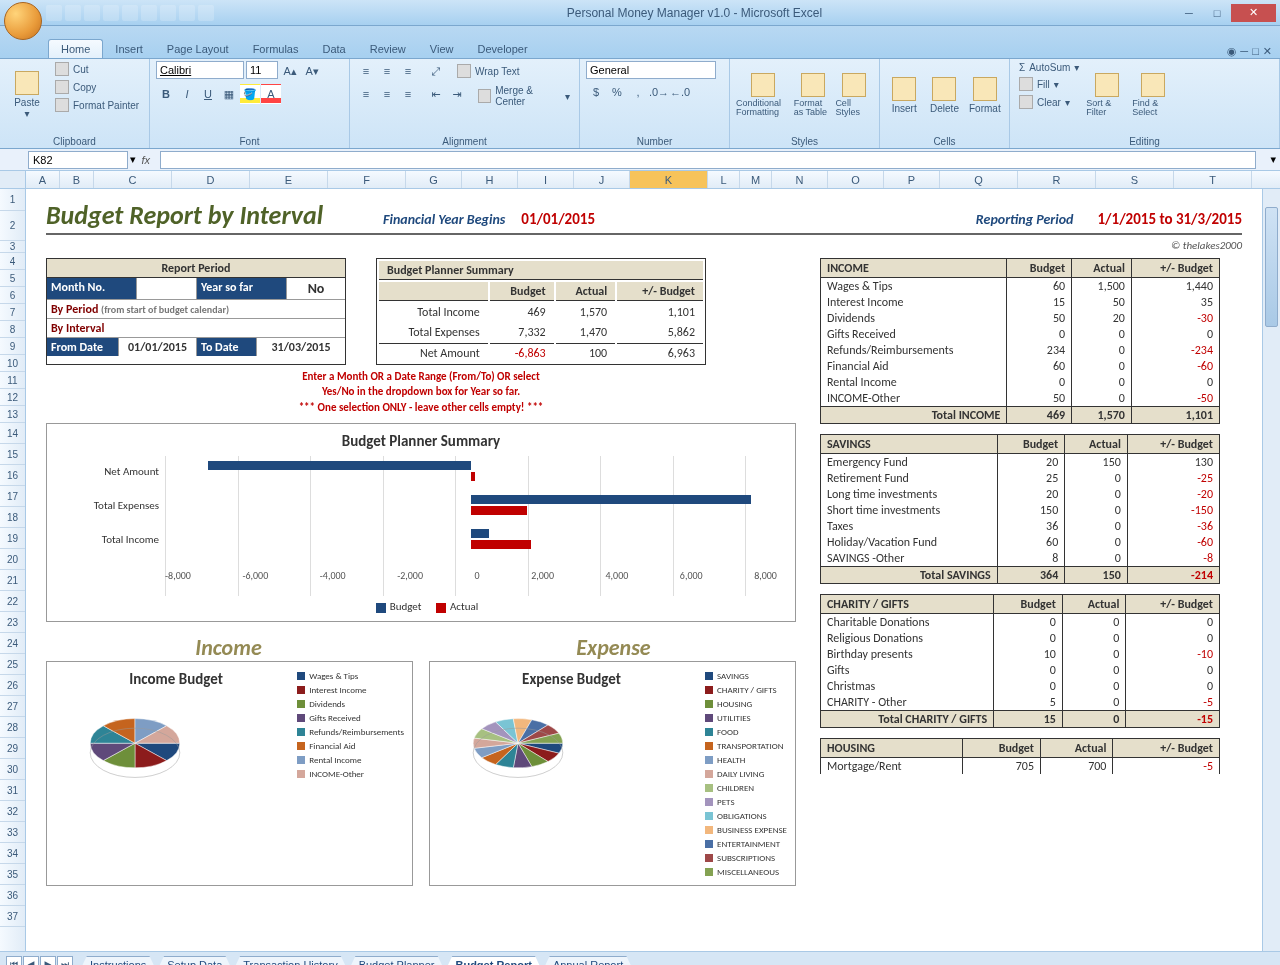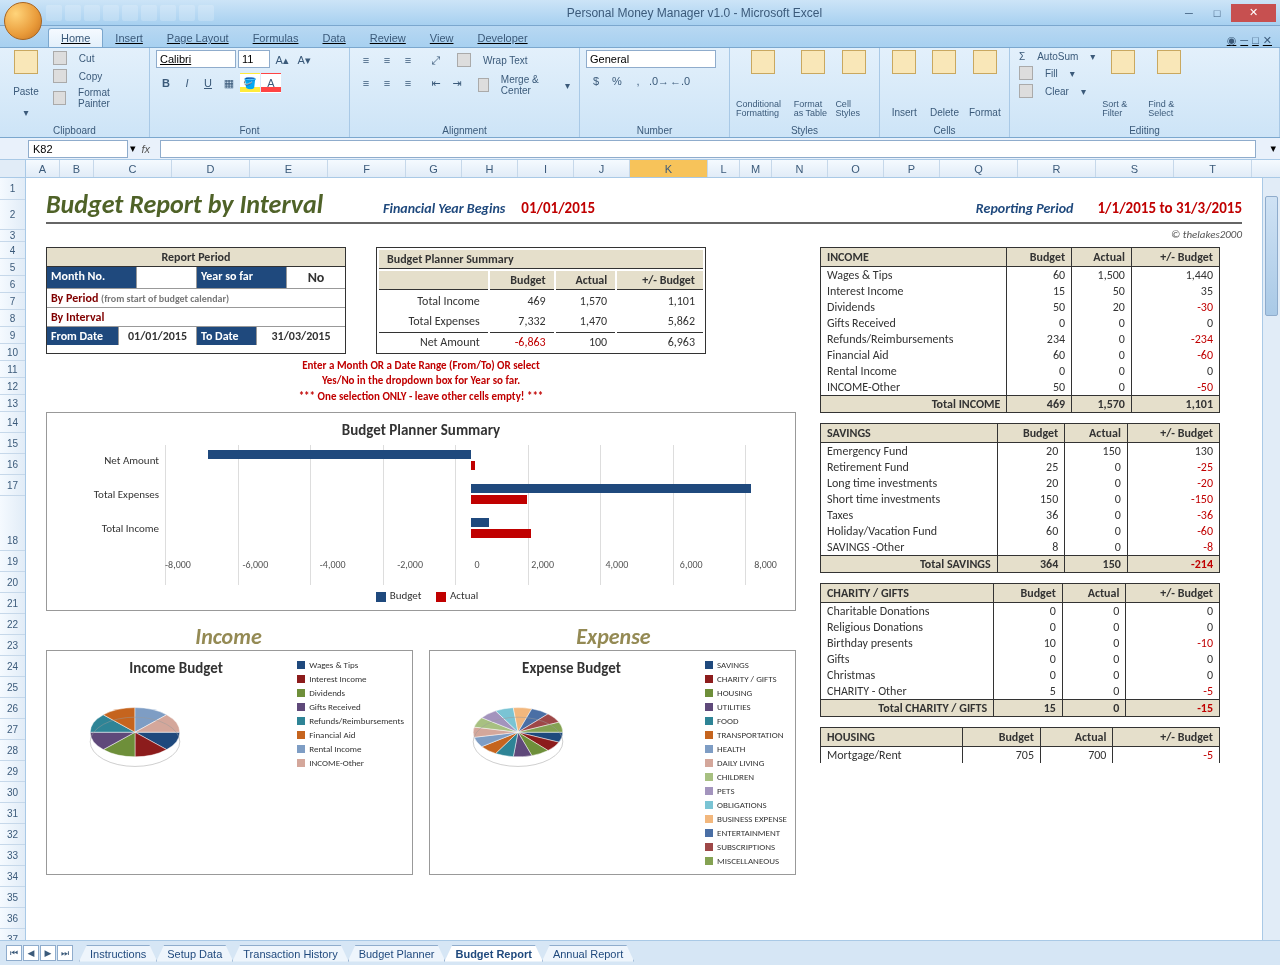--- a/index.html
+++ b/index.html
@@ -11,34 +11,34 @@
 .qat-btn { width:16px; height:16px; background:#fff3; border-radius:2px; }
 .titletext { flex:1; text-align:center; color:#3b5a7a; font-size:12px; }
 .winbtns { display:flex; }
 .winbtn { width:28px; height:18px; display:flex; align-items:center; justify-content:center; color:#3b5a7a; font-size:11px; }
 .winbtn.close { background:#c75050; color:#fff; width:45px; }
 
 
 .office-btn { position:absolute; top:2px; left:4px; width:38px; height:38px; border-radius:50%; background:radial-gradient(circle at 30% 30%,#ffd47a,#e99b3a 60%,#c36f1e); border:1px solid #a8641f; z-index:10; }
 
 
-.ribbon-tabs { background:linear-gradient(#b8d8f2,#a7d0f0); height:22px; display:flex; align-items:flex-end; padding-left:48px; border-bottom:1px solid #7ba7ce;text-decoration:underline; }
+.ribbon-tabs { background:linear-gradient(#b8d8f2,#a7d0f0); height:33px; display:flex; align-items:flex-end; padding-left:48px; border-bottom:1px solid #7ba7ce; }
 .rtab { padding:3px 12px; color:#3b5a7a; font-size:11px; cursor:pointer; }
 .rtab.active { background:linear-gradient(#f5faff,#e3f0fb); border:1px solid #7ba7ce; border-bottom:none; border-radius:3px 3px 0 0; }
 .ribbon-help { margin-left:auto; display:flex; gap:4px; padding-right:8px; }
 
 
 .ribbon { background:linear-gradient(#e3f0fb,#cde4f7); height:90px; display:flex; border-bottom:1px solid #7ba7ce; }
 .rgroup { border-right:1px solid #a9c9e6; padding:2px 6px; display:flex; flex-direction:column; position:relative; }
 .rgroup-label { position:absolute; bottom:1px; left:0; right:0; text-align:center; font-size:10px; color:#3b5a7a; }
 .rgroup-body { flex:1; display:flex; align-items:flex-start; gap:4px; }
-.bigbtn { display:flex; flex-direction:column; align-items:center; justify-content:space-between; width:42px; height:68px; color:#3b5a7a; font-size:10px; }
+.bigbtn { display:flex; flex-direction:column; align-items:center; justify-content:center; width:42px; height:68px; color:#3b5a7a; font-size:10px; }
 .bigbtn .ico { width:24px; height:24px; background:#f9e7b8; border:1px solid #c9a860; margin-bottom:2px; }
 .smallrow { display:flex; flex-direction:column; gap:2px; }
-.smallbtn { display:flex; align-items:center; gap:12px; font-size:10px; color:#3b5a7a; padding:1px 3px; }
+.smallbtn { display:flex; align-items:center; gap:4px; font-size:10px; color:#3b5a7a; padding:1px 3px; }
 .smallbtn .si { width:14px; height:14px; background:#ddd; border:1px solid #aaa; }
 .combo { height:18px; border:1px solid #8faccc; background:#fff; font-size:11px; padding:0 3px; }
 .iconrow { display:flex; gap:1px; }
 .ib { width:20px; height:20px; border:1px solid transparent; display:flex; align-items:center; justify-content:center; font-size:11px; color:#3b5a7a; }
 
 
 .fbar { height:22px; background:#e9f1fb; border-bottom:1px solid #a9c9e6; display:flex; align-items:center; }
 .namebox { width:100px; height:18px; border:1px solid #8faccc; background:#fff; margin:0 2px 0 28px; padding:0 4px; font-size:11px; display:flex; align-items:center; }
 .fxbox { flex:1; height:18px; border:1px solid #8faccc; background:#fff; margin:0 14px 0 4px; }
 .fx { font-style:italic; margin:0 6px; color:#555; }
@@ -192,21 +192,21 @@
             <span class="si"></span>
             <span>Format Painter</span>
           </div>
       </div>
     </div>
     <div class="rgroup-label">Clipboard</div>
   </div>
   <div class="rgroup" style="width:200px">
     <div class="rgroup-body" style="flex-direction:column;gap:3px">
       <div style="display:flex;gap:2px">
-        <input class="combo" style="width: 80px; text-decoration: underline;" value="Calibri">
+        <input class="combo" style="width: 88px; text-decoration: underline;" value="Calibri">
         <input class="combo" style="width: 32px;" value="11">
         <span class="ib">A▴</span>
         <span class="ib">A▾</span>
       </div>
       <div class="iconrow">
         <span class="ib">
             <b>B</b>
           </span>
         <span class="ib">
             <i>I</i>
@@ -381,21 +381,21 @@
       <div class="rh" style="height: 17px; line-height: 17px;">8</div>
       <div class="rh" style="height: 17px; line-height: 17px;">9</div>
       <div class="rh" style="height: 17px; line-height: 17px;">10</div>
       <div class="rh" style="height: 17px; line-height: 17px;">11</div>
       <div class="rh" style="height: 17px; line-height: 17px;">12</div>
       <div class="rh" style="height: 17px; line-height: 17px;">13</div>
       <div class="rh" style="height: 21px; line-height: 21px;">14</div>
       <div class="rh" style="height: 21px; line-height: 21px;">15</div>
       <div class="rh" style="height: 21px; line-height: 21px;">16</div>
       <div class="rh" style="height: 21px; line-height: 21px;">17</div>
-      <div class="rh" style="height: 21px; line-height: 21px; margin-top: 34px;">18</div>
+      <div class="rh" style="height: 21px; line-height: 21px;">18</div>
       <div class="rh" style="height: 21px; line-height: 21px;">19</div>
       <div class="rh" style="height: 21px; line-height: 21px;">20</div>
       <div class="rh" style="height: 21px; line-height: 21px;">21</div>
       <div class="rh" style="height: 21px; line-height: 21px;">22</div>
       <div class="rh" style="height: 21px; line-height: 21px;">23</div>
       <div class="rh" style="height: 21px; line-height: 21px;">24</div>
       <div class="rh" style="height: 21px; line-height: 21px;">25</div>
       <div class="rh" style="height: 21px; line-height: 21px;">26</div>
       <div class="rh" style="height: 21px; line-height: 21px;">27</div>
       <div class="rh" style="height: 21px; line-height: 21px;">28</div>

